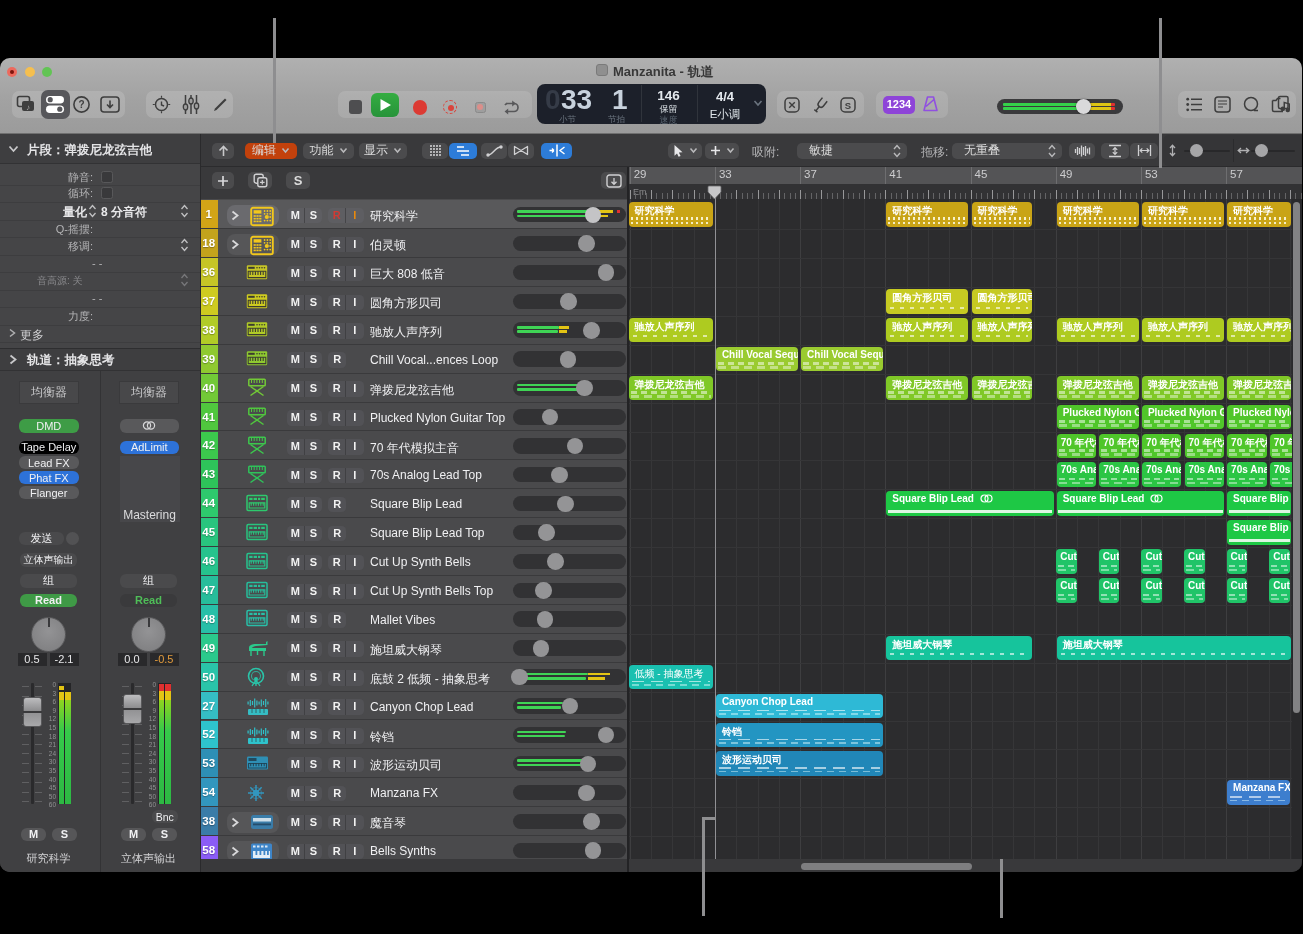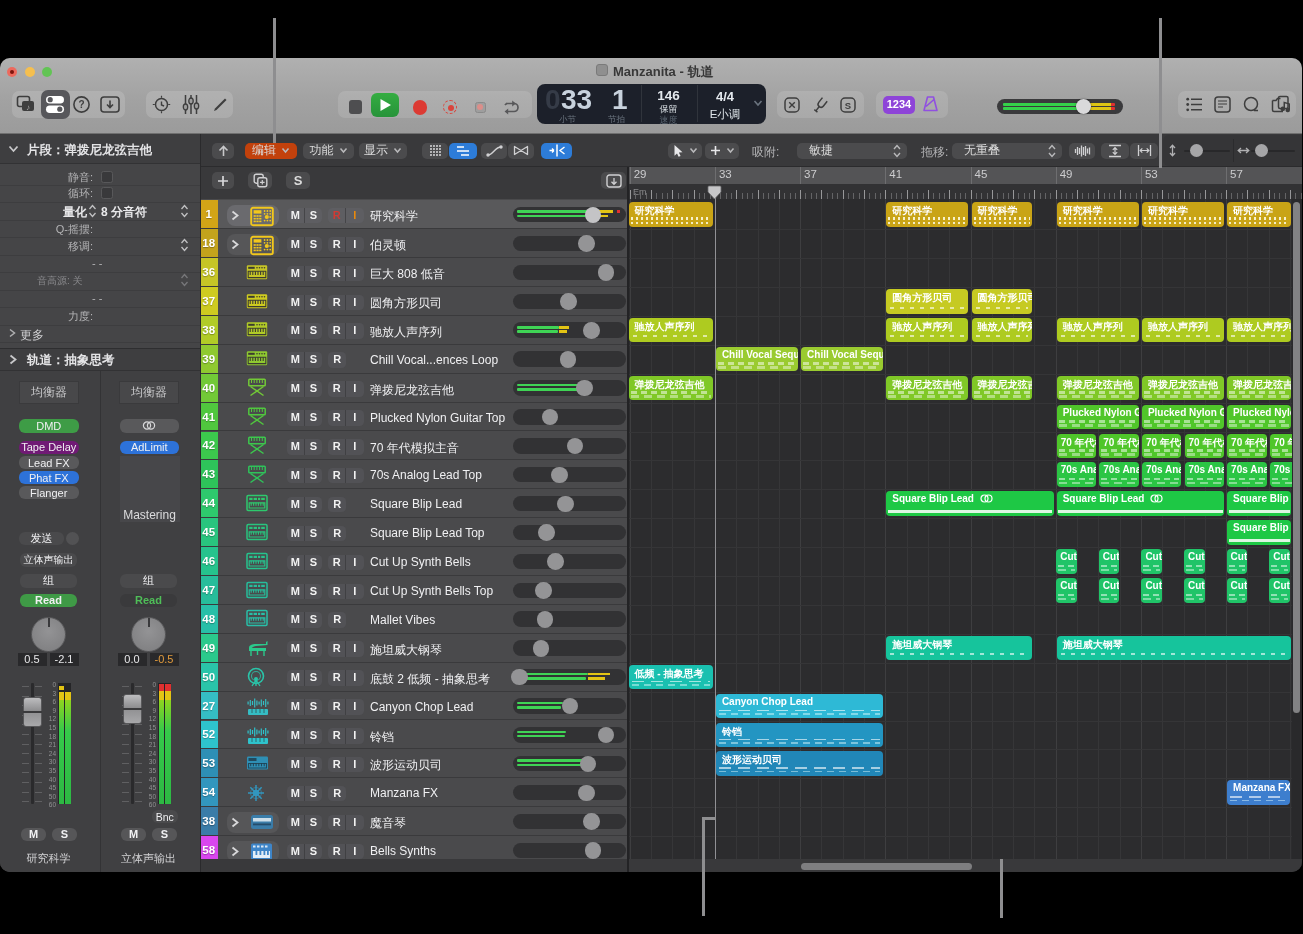--- a/index.html
+++ b/index.html
@@ -775,21 +775,21 @@
       </div>
       <div class="ab" style="left:257.8px;top:436.8px;width:146.1px;height:24.5px;border-radius:4px;background:#16c49c;overflow:hidden">
         <div class="ab" style="left:6px;top:2px;font-size:10px;font-weight:bold;color:#fff;white-space:nowrap">施坦威大钢琴</div>
         <div class="ab" style="left:4px;right:4px;top:17.5px;height:2px;background:repeating-linear-gradient(90deg,rgba(255,255,255,.6) 0 4px,transparent 4px 10px)"></div>
       </div>
       <div class="ab" style="left:428.2px;top:436.8px;width:234.8px;height:24.5px;border-radius:4px;background:#16c49c;overflow:hidden">
         <div class="ab" style="left:6px;top:2px;font-size:10px;font-weight:bold;color:#fff;white-space:nowrap">施坦威大钢琴</div>
         <div class="ab" style="left:4px;right:4px;top:17.5px;height:2px;background:repeating-linear-gradient(90deg,rgba(255,255,255,.6) 0 4px,transparent 4px 10px)"></div>
       </div>
       <div class="ab" style="left:0.0px;top:465.7px;width:84.4px;height:24.5px;border-radius:4px;background:#1ac0b0;overflow:hidden">
-        <div class="ab" style="left:6px;top:2px;font-size:10px;font-weight:bold;color:#fff;white-space:nowrap">低频 - 抽象思考</div>
+        <div class="ab" style="left:6px;top:2px;font-size:10px;font-weight:normal;color:#fff;white-space:nowrap">低频 - 抽象思考</div>
         <div class="ab" style="left:3px;right:3px;top:16px;height:1.5px;background:repeating-linear-gradient(90deg,rgba(255,255,255,.6) 0 12px,transparent 12px 19px)"></div>
         <div class="ab" style="left:3px;right:3px;top:19.5px;height:1.5px;background:repeating-linear-gradient(90deg,rgba(230,255,255,.45) 0 7px,transparent 7px 12px)"></div>
       </div>
       <div class="ab" style="left:87.4px;top:494.6px;width:167.4px;height:24.5px;border-radius:4px;background:#2eb9d6;overflow:hidden">
         <div class="ab" style="left:6px;top:2px;font-size:10px;font-weight:bold;color:#fff;white-space:nowrap">Canyon Chop Lead</div>
         <div class="ab" style="left:3px;right:3px;top:16px;height:1.5px;background:repeating-linear-gradient(90deg,rgba(255,255,255,.6) 0 12px,transparent 12px 19px)"></div>
         <div class="ab" style="left:3px;right:3px;top:19.5px;height:1.5px;background:repeating-linear-gradient(90deg,rgba(230,255,255,.45) 0 7px,transparent 7px 12px)"></div>
       </div>
       <div class="ab" style="left:87.4px;top:523.5px;width:167.4px;height:24.5px;border-radius:4px;background:#2395c2;overflow:hidden">
         <div class="ab" style="left:6px;top:2px;font-size:10px;font-weight:bold;color:#fff;white-space:nowrap">铃铛</div>
@@ -1523,21 +1523,21 @@
         <div style="flex:1;text-align:center;font-size:11px;font-weight:bold;color:#f2f2f2;line-height:15.5px">S</div>
       </div>
       <div class="ab" style="left:128.4px;top:615.7px;width:35.2px;height:15.5px;border-radius:4.5px;background:#525256;display:flex">
         <div style="width:17.6px;text-align:center;font-size:11px;font-weight:bold;color:#f2f2f2;line-height:15.5px;border-right:1px solid #404043">R</div>
         <div style="flex:1;text-align:center;font-size:11px;font-weight:bold;color:#f2f2f2;line-height:15.5px">I</div>
       </div>
       <div class="ab" style="left:170px;top:616.2px;font-size:12px;color:#f0f0f2;white-space:nowrap">魔音琴</div>
       <div class="ab" style="left:312.5px;top:614.7px;width:113px;height:15.5px;border-radius:8px;background:#323234"></div>
       <div class="ab" style="left:383.4px;top:614.4px;width:16.5px;height:16.5px;border-radius:50%;background:#949496"></div>
       <div class="ab" style="left:0;top:637.1px;width:428.5px;height:28.9px;background:#4a4a4c;border-bottom:1.5px solid #3a3a3c"></div>
-      <div class="ab" style="left:0;top:637.1px;width:17.5px;height:28.9px;background:#d946ef;border-bottom:1.5px solid #3a3a3c;color:#fff;font-size:11.5px;font-weight:bold;display:flex;align-items:center;justify-content:center;text-shadow:0 1px 1px rgba(0,0,0,.3)">58</div>
+      <div class="ab" style="left:0;top:637.1px;width:17.5px;height:28.9px;background:#8b5cf6;border-bottom:1.5px solid #3a3a3c;color:#fff;font-size:11.5px;font-weight:bold;display:flex;align-items:center;justify-content:center;text-shadow:0 1px 1px rgba(0,0,0,.3)">58</div>
       <div class="ab" style="left:26.5px;top:642.1px;width:52.5px;height:20.5px;border-radius:8px;background:#565658"></div>
       <svg class="ab" style="left:31px;top:647.1px" width="8" height="11" viewBox="0 0 8 11">
         <path d="M1.5 1.5 L6.5 5.5 L1.5 9.5" stroke="#d8d8da" stroke-width="1.8" fill="none"></path>
       </svg>
       <div class="ab" style="left:50px;top:642.6px">
         <svg width="23" height="19" viewBox="0 0 23 19">
           <rect x="1" y="1.5" width="21" height="16" rx="1.5" fill="#3e85c8"></rect>
           <g fill="#fff" opacity=".8">
             <rect x="3" y="3.5" width="2.5" height="2"></rect>
             <rect x="7" y="3.5" width="2.5" height="2"></rect>
@@ -1626,21 +1626,21 @@
       <div class="ab" style="left:100px;top:237px;width:1px;height:501px;background:#333335"></div>
       <div class="ab" style="left:19px;top:247px;width:60px;height:23px;background:#48484a;border:1px solid #3a3a3c;color:#c8c8ca;font-size:12px;display:flex;align-items:center;justify-content:center">均衡器</div>
       <div class="ab" style="left:119px;top:247px;width:60px;height:23px;background:#48484a;border:1px solid #3a3a3c;color:#c8c8ca;font-size:12px;display:flex;align-items:center;justify-content:center">均衡器</div>
       <div class="ab" style="left:19px;top:285px;width:59.5px;height:13.5px;border-radius:6px;background:#3e9c46;color:#f0f0f2;font-size:11px;display:flex;align-items:center;justify-content:center;">DMD</div>
       <div class="ab" style="left:119.5px;top:285px;width:59.5px;height:13.5px;border-radius:6px;background:#59595b;color:#f0f0f2;font-size:11px;display:flex;align-items:center;justify-content:center;">
         <svg width="14" height="9" viewBox="0 0 14 9">
           <circle cx="5" cy="4.5" r="3.6" fill="none" stroke="#d8d8da" stroke-width="1.2"></circle>
           <circle cx="9" cy="4.5" r="3.6" fill="none" stroke="#d8d8da" stroke-width="1.2"></circle>
         </svg>
       </div>
-      <div class="ab" style="left:19px;top:306.5px;width:59.5px;height:13px;border-radius:6px;background:#701a75;color:#f0f0f2;font-size:11px;display:flex;align-items:center;justify-content:center;">Tape Delay</div>
+      <div class="ab" style="left:19px;top:306.5px;width:59.5px;height:13px;border-radius:6px;background:#000000;color:#f0f0f2;font-size:11px;display:flex;align-items:center;justify-content:center;">Tape Delay</div>
       <div class="ab" style="left:19px;top:322px;width:59.5px;height:13px;border-radius:6px;background:#59595b;color:#f0f0f2;font-size:11px;display:flex;align-items:center;justify-content:center;">Lead FX</div>
       <div class="ab" style="left:19px;top:337px;width:59.5px;height:13px;border-radius:6px;background:#2d72d9;color:#f0f0f2;font-size:11px;display:flex;align-items:center;justify-content:center;">Phat FX</div>
       <div class="ab" style="left:19px;top:352px;width:59.5px;height:13px;border-radius:6px;background:#59595b;color:#f0f0f2;font-size:11px;display:flex;align-items:center;justify-content:center;">Flanger</div>
       <div class="ab" style="left:119.5px;top:306.5px;width:59.5px;height:13px;border-radius:6px;background:#2d72d9;color:#f0f0f2;font-size:11px;display:flex;align-items:center;justify-content:center;">AdLimit</div>
       <div class="ab" style="left:119.5px;top:322px;width:60px;height:66px;background:#47474a"></div>
       <div class="ab" style="left:119.5px;top:374px;width:60px;text-align:center;font-size:12px;color:#dcdcde">Mastering</div>
       <div class="ab" style="left:19px;top:397.5px;width:45px;height:13px;border-radius:6px;background:#4a4a4c;color:#f0f0f2;font-size:11px;display:flex;align-items:center;justify-content:center;">发送</div>
       <div class="ab" style="left:66px;top:397.5px;width:13px;height:13px;border-radius:50%;background:#525254"></div>
       <div class="ab" style="left:20px;top:419px;width:57px;height:13.5px;border-radius:6px;background:#4a4a4c;color:#f0f0f2;font-size:10px;display:flex;align-items:center;justify-content:center;">立体声输出</div>
       <div class="ab" style="left:20px;top:439.5px;width:57px;height:14px;border-radius:6px;background:#4a4a4c;color:#f0f0f2;font-size:11px;display:flex;align-items:center;justify-content:center;">组</div>

